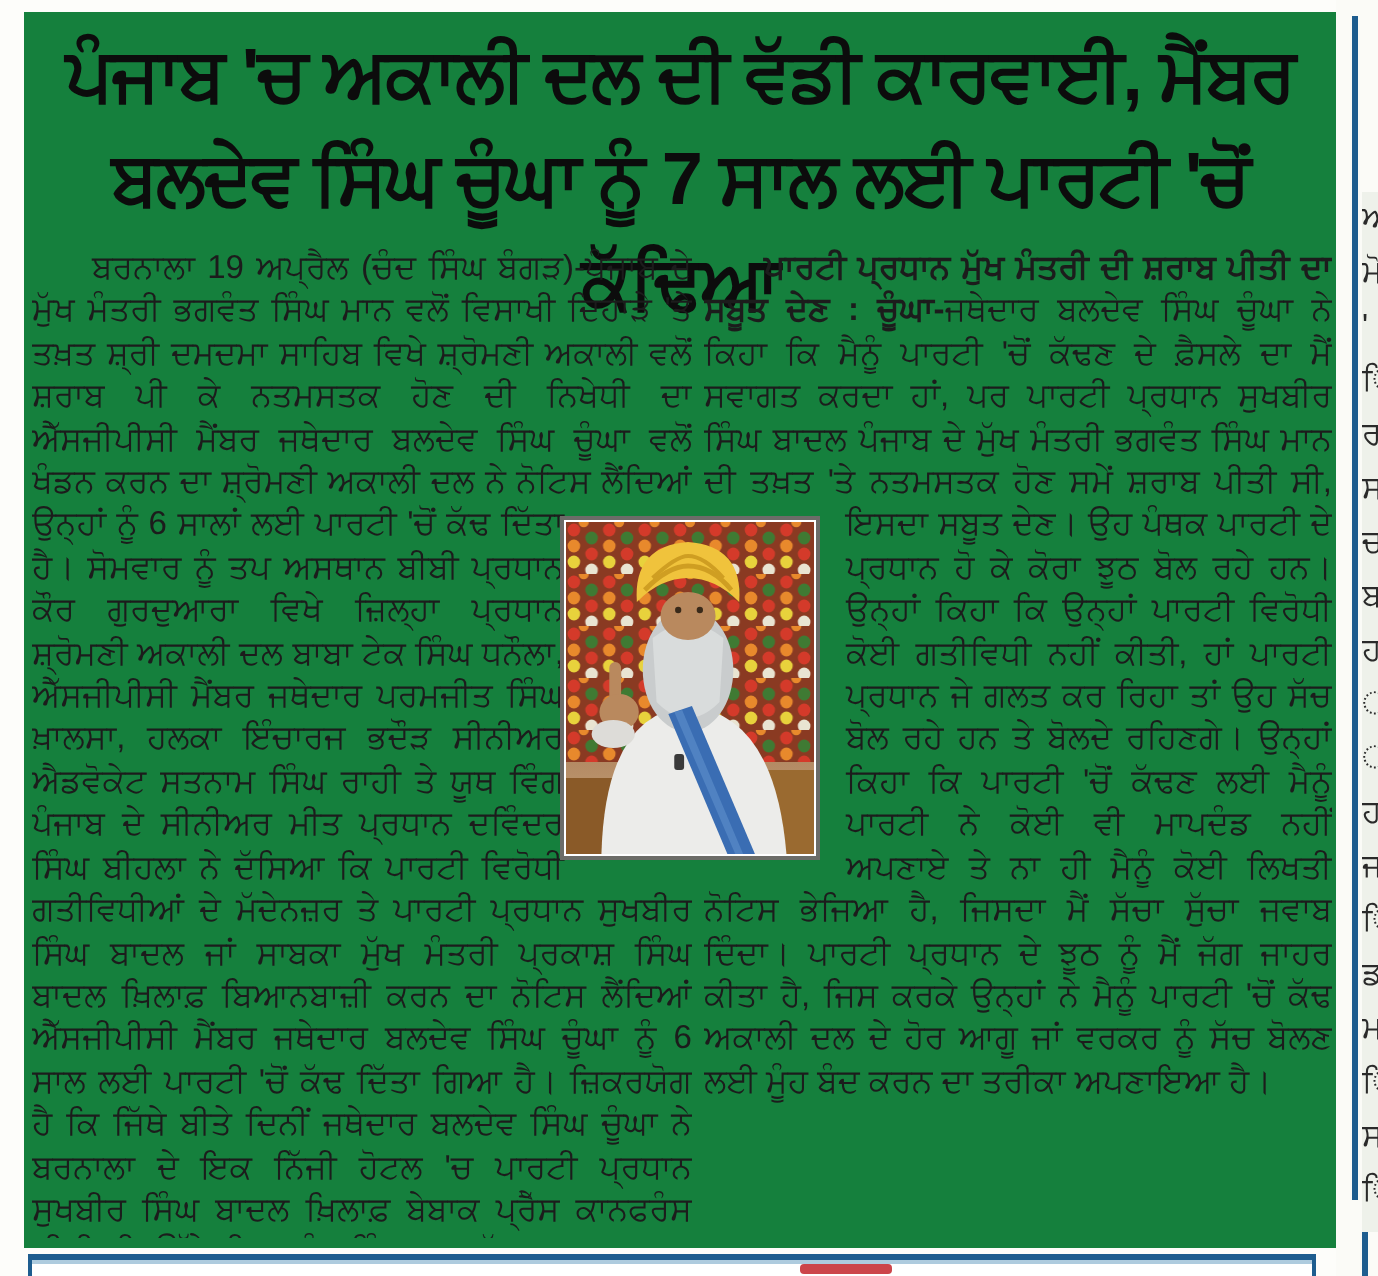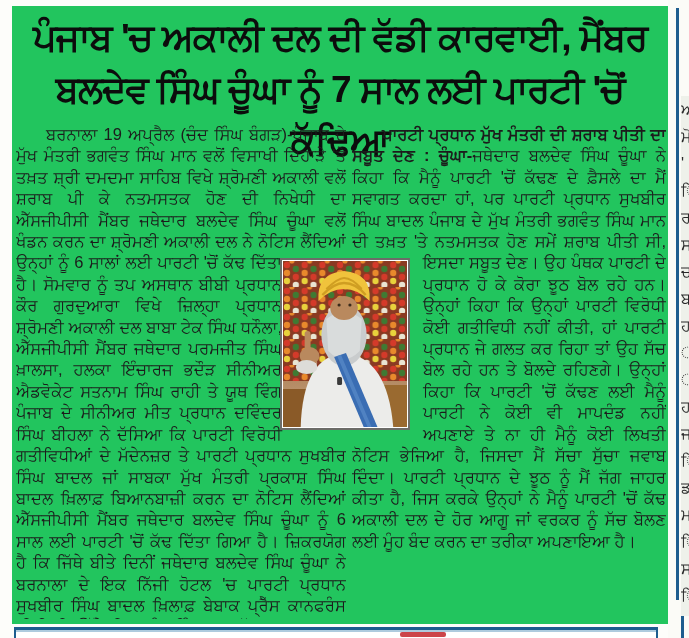--- a/index.html
+++ b/index.html
@@ -8,21 +8,21 @@
     font-family: "Liberation Sans", "DejaVu Sans", sans-serif;
     background:#fdfdfa;
     position:relative;
     color:#1b1b1b;
   }
   .page { position:absolute; inset:0; }
 
   
   .article {
     position:absolute; left:12px; top:6px; width:656px; height:618px;
-    background:#22c55e;
+    background:#15803d;
   }
 
   
   .headline {
     position:absolute; left:2px; top:6px; width:652px; height:112px;
     text-align:center; font-weight:bold; color:#0c0c0c;
     font-size:37px; line-height:52px; letter-spacing:-1px;
   }
 
   

